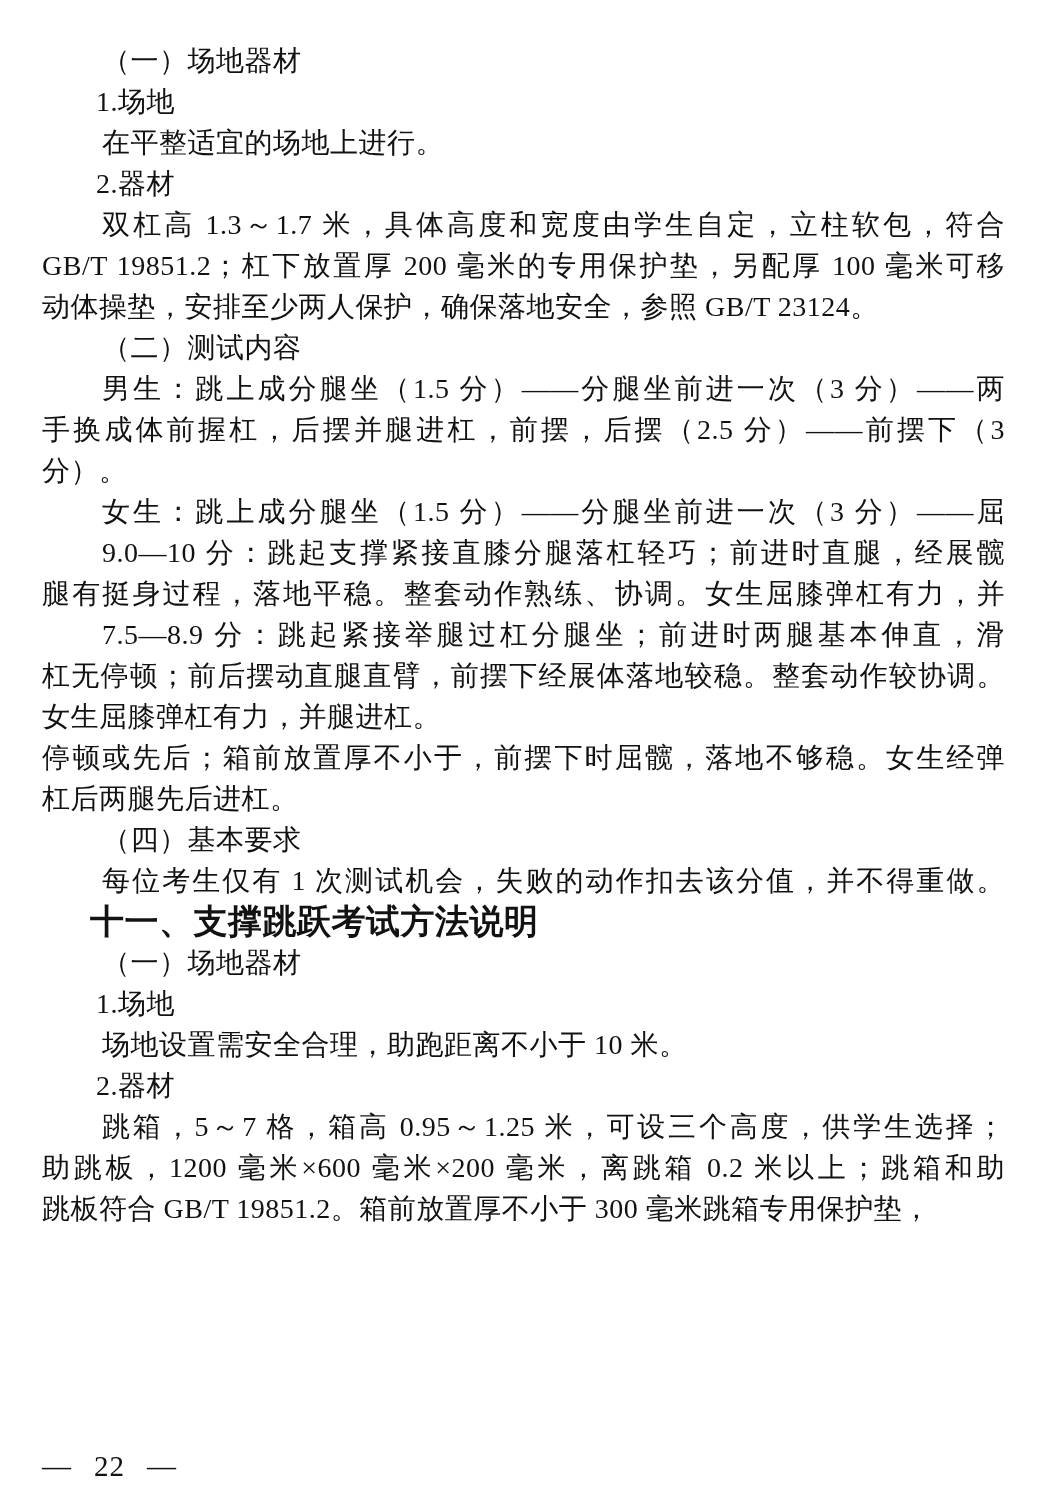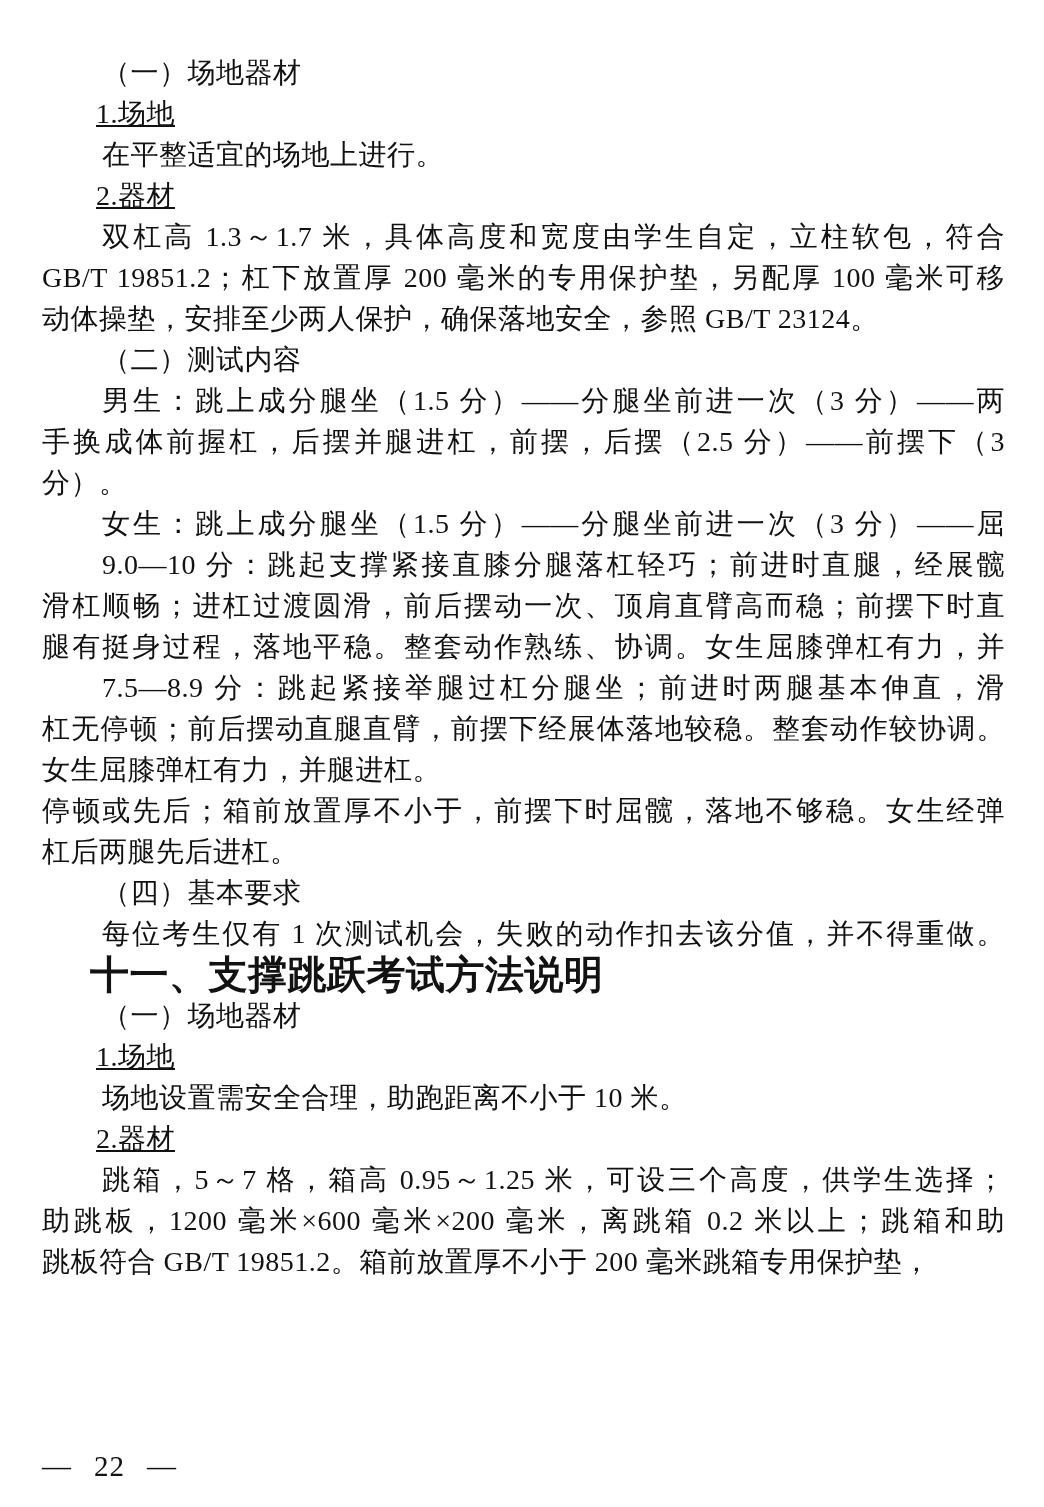--- a/index.html
+++ b/index.html
@@ -5,40 +5,40 @@
   html, body { margin: 0; padding: 0; }
   body {
     width: 1044px; height: 1507px;
     background: #ffffff;
     position: relative;
     font-family: "Liberation Serif", "DejaVu Serif", serif;
     color: #121212;
   }
   .page {
     position: absolute;
-    left: 42px; top: 52px;
+    left: 42px; top: 40px;
     width: 963px;
   }
   .line {
     font-size: 28px;
     line-height: 41px;
     height: 41px;
     white-space: normal;
     letter-spacing: 0.5px;
   }
   
   .indent { padding-left: 60px; }
   
-  .subhead { padding-left: 54px; text-decoration: underline; }
+  .subhead { padding-left: 54px; }
   
   .chapter {
     padding-left: 48px;
     font-family: Liberation Sans, sans-serif;
     font-weight: bold;
-    font-size: 39px;
+    font-size: 34px;
   }
   
   .full {
     text-align: justify;
     text-align-last: justify;
     text-justify: inter-character;
   }
   .footer {
     position: absolute;
     left: 42px; top: 1446px;
@@ -60,36 +60,35 @@
   <div class="line subhead">2.器材</div>
   <div class="line indent full">双杠高 1.3～1.7 米，具体高度和宽度由学生自定，立柱软包，符合</div>
   <div class="line full">GB/T 19851.2；杠下放置厚 200 毫米的专用保护垫，另配厚 100 毫米可移</div>
   <div class="line">动体操垫，安排至少两人保护，确保落地安全，参照 GB/T 23124。</div>
   <div class="line indent">（二）测试内容</div>
   <div class="line indent full">男生：跳上成分腿坐（1.5 分）——分腿坐前进一次（3 分）——两</div>
   <div class="line full">手换成体前握杠，后摆并腿进杠，前摆，后摆（2.5 分）——前摆下（3</div>
   <div class="line">分）。</div>
   <div class="line indent full">女生：跳上成分腿坐（1.5 分）——分腿坐前进一次（3 分）——屈</div>
   <div class="line indent full">9.0—10 分：跳起支撑紧接直膝分腿落杠轻巧；前进时直腿，经展髋</div>
-  <div class="line full">滑杠顺畅；进杠过渡圆滑，前后摆动一次、顶肩直臂高而稳；前摆下时直</div>
   <div class="line full">腿有挺身过程，落地平稳。整套动作熟练、协调。女生屈膝弹杠有力，并</div>
   <div class="line indent full">7.5—8.9 分：跳起紧接举腿过杠分腿坐；前进时两腿基本伸直，滑</div>
   <div class="line full">杠无停顿；前后摆动直腿直臂，前摆下经展体落地较稳。整套动作较协调。</div>
   <div class="line">女生屈膝弹杠有力，并腿进杠。</div>
   <div class="line full">停顿或先后；箱前放置厚不小于，前摆下时屈髋，落地不够稳。女生经弹</div>
   <div class="line">杠后两腿先后进杠。</div>
   <div class="line indent">（四）基本要求</div>
   <div class="line indent full">每位考生仅有 1 次测试机会，失败的动作扣去该分值，并不得重做。</div>
   <div class="line chapter">十一、支撑跳跃考试方法说明</div>
   <div class="line indent">（一）场地器材</div>
   <div class="line subhead">1.场地</div>
   <div class="line indent">场地设置需安全合理，助跑距离不小于 10 米。</div>
   <div class="line subhead">2.器材</div>
   <div class="line indent full">跳箱，5～7 格，箱高 0.95～1.25 米，可设三个高度，供学生选择；</div>
   <div class="line full">助跳板，1200 毫米×600 毫米×200 毫米，离跳箱 0.2 米以上；跳箱和助</div>
-  <div class="line">跳板符合 GB/T 19851.2。箱前放置厚不小于 200 毫米跳箱专用保护垫，</div>
+  <div class="line">跳板符合 GB/T 19851.2。箱前放置厚不小于 300 毫米跳箱专用保护垫，</div>
 </div>
 
 <div class="footer">
   <span>—</span>
   <span>22</span>
   <span>—</span>
 </div>
 
 </body></html>

